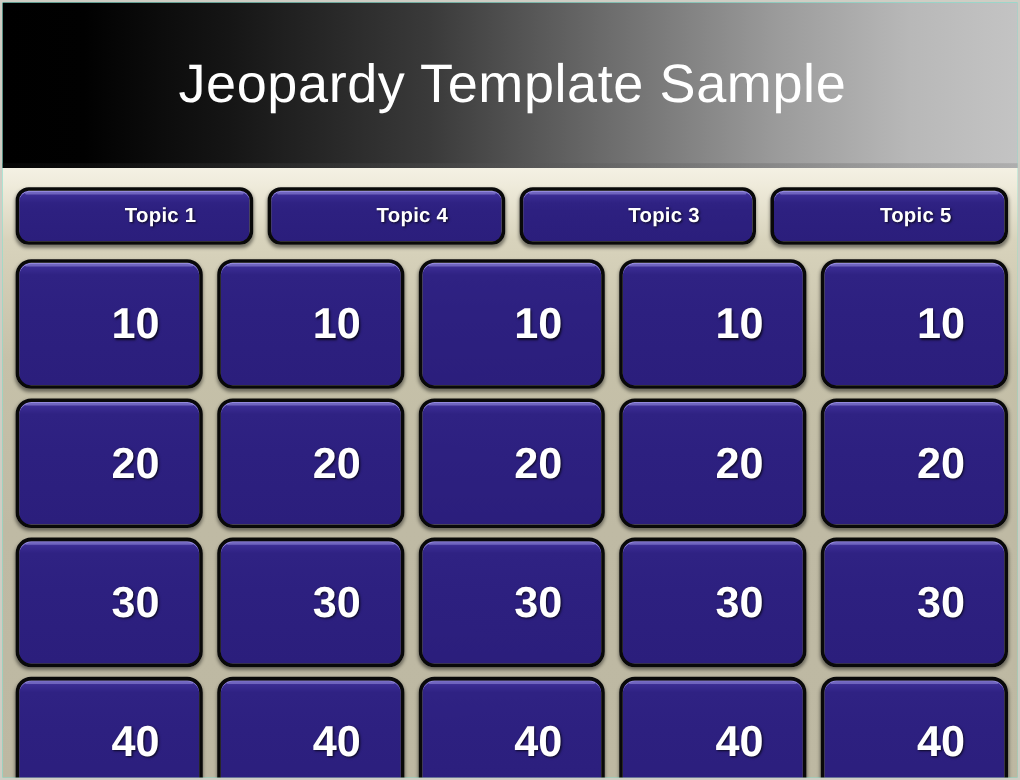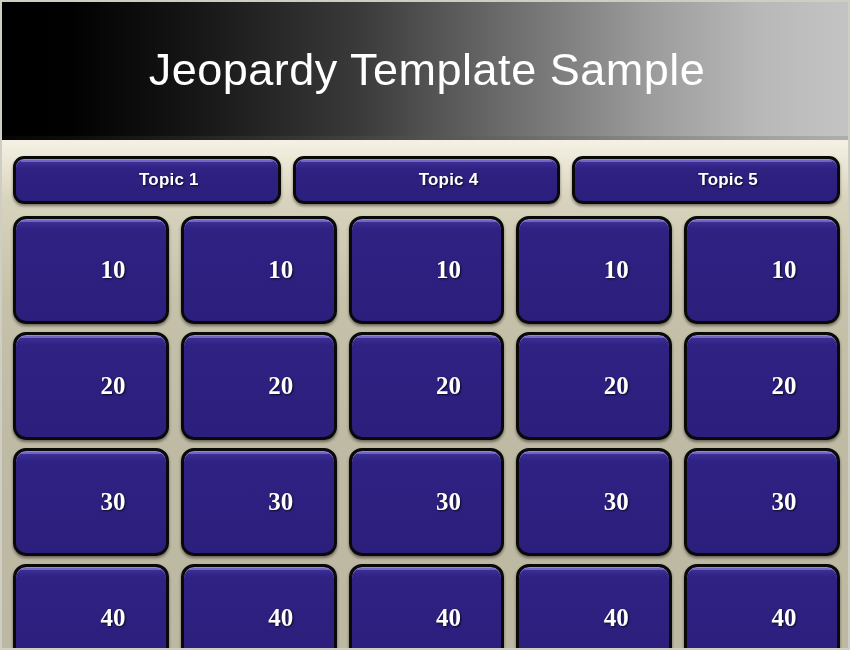--- a/index.html
+++ b/index.html
@@ -128,22 +128,21 @@
     color: #ffffff;
     font-weight: bold;
     white-space: nowrap;
     text-shadow: 1px 1px 2px rgba(0,0,0,.75);
   }
   .tile.topic .tile-label {
     font-size: 17px;
     letter-spacing: .2px;
   }
   .tile.value .tile-label {
-    font-size: 25px;
-    font-family: Liberation Serif, serif;
+    font-size: 36px;
   }
 </style>
 </head>
 <body>
 
 <div id="screen">
 
   <div class="header">
     <div class="header-title">Jeopardy Template Sample</div>
   </div>
@@ -151,20 +150,23 @@
   <div class="board">
 
     <div class="row topic-row">
       <div class="tile topic">
         <span class="tile-label">Topic 1</span>
       </div>
       <div class="tile topic">
         <span class="tile-label">Topic 4</span>
       </div>
       <div class="tile topic">
+        <span class="tile-label">Topic 3</span>
+      </div>
+      <div class="tile topic">
         <span class="tile-label">Topic 5</span>
       </div>
     </div>
 
     <div class="row value-row">
       <div class="tile value">
         <span class="tile-label">10</span>
       </div>
       <div class="tile value">
         <span class="tile-label">10</span>

